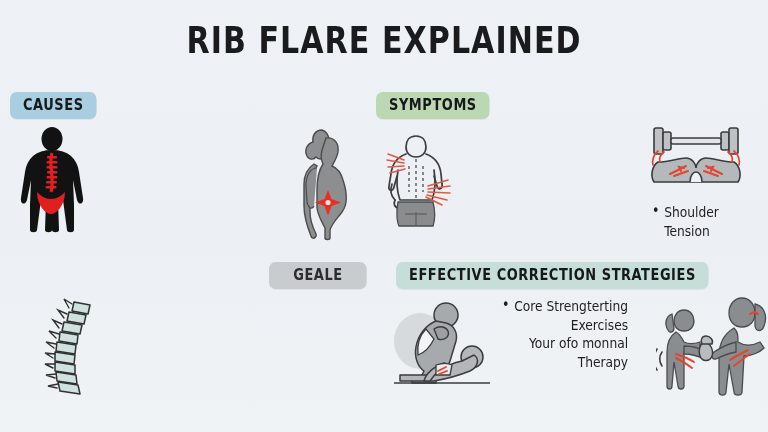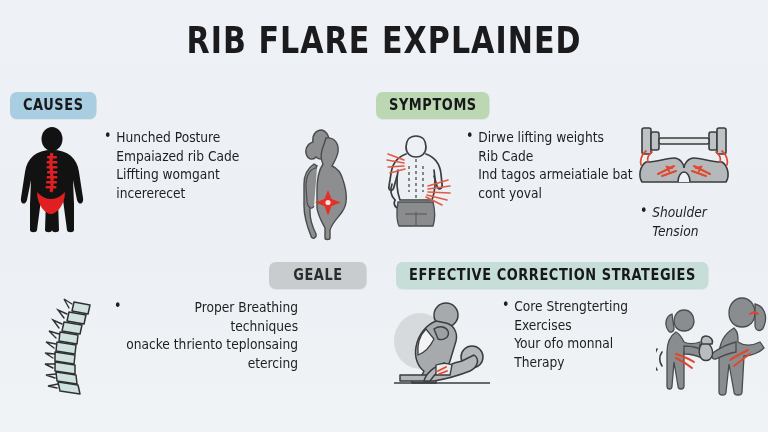--- a/index.html
+++ b/index.html
@@ -133,28 +133,20 @@
             <rect x="36.5" y="40" width="11" height="2.4" rx="1"></rect>
             <rect x="37" y="45" width="10.5" height="2.4" rx="1"></rect>
             <rect x="36.5" y="50" width="11" height="2.4" rx="1"></rect>
             <rect x="36" y="55" width="11" height="2.4" rx="1"></rect>
             <rect x="35.5" y="60" width="11" height="2.4" rx="1"></rect>
             <path d="M27 66 C27 80 36 88 41 88 C46 88 55 80 55 66 C51 70 47 73 41 73 C35 73 31 70 27 66 Z"></path>
           </g>
         </svg>
       </div>
 
-      <div style="margin-left:10px;margin-top:2px;">
-        <div class="bullets">
-          <div class="b-first">Hunched Posture</div>
-          <div class="b-cont">Empaiazed rib Cade</div>
-          <div class="b-cont">Liffting womgant</div>
-          <div class="b-cont">incererecet</div>
-        </div>
-      </div>
     </div>
 
     <div class="art-right">
       <svg width="74" height="122" viewBox="0 0 74 122">
         <g fill="#8c8e90" stroke="#4a4c4e" stroke-width="1.4">
           <path d="M30 10 C23 10 20 16 21 22 C15 24 12 30 15 36 C17 40 22 40 24 37 C27 40 33 40 36 35 C40 28 38 12 30 10 Z"></path>
           <path d="M34 18 C43 17 47 24 46 32 C45 38 42 42 40 46 C45 48 49 53 51 60 C55 72 56 84 50 92 C45 99 40 103 38 110 L38 118 C38 120 33 120 33 118 L33 108 C30 102 26 96 25 88 L25 70 C25 58 27 50 31 44 C29 40 29 34 30 30 Z"></path>
           <path d="M25 46 C20 52 18 60 18 70 L18 92 C18 100 21 108 24 114 C25 118 20 120 19 116 C15 106 12 96 12 86 L12 64 C12 54 16 48 22 44 Z"></path>
         </g>
         <g fill="#8c8e90" stroke="#4a4c4e" stroke-width="1.2">
@@ -195,31 +187,23 @@
               <path d="M52 66 L74 67"></path>
               <path d="M51 69 L71 74"></path>
               <path d="M50 71 L66 79"></path>
           </g>
           <path d="M22 76 C20 86 21 96 23 100 L57 100 C59 94 59 84 57 76 Z" fill="#8a8c8e" stroke="#4a4c4e" stroke-width="1.3"></path>
           <path d="M40 86 L40 100" stroke="#5c5e60" stroke-width="1.2"></path>
           <path d="M29 88 L51 88" stroke="#5c5e60" stroke-width="1.2"></path>
         </svg>
       </div>
 
-      <div style="margin-left:10px;margin-top:2px;">
-        <div class="bullets">
-          <div class="b-first">Dirwe lifting weights</div>
-          <div class="b-cont">Rib Cade</div>
-          <div class="b-cont">Ind tagos armeiatiale bat</div>
-          <div class="b-cont">cont yoval</div>
-        </div>
-      </div>
-    </div>
-
-    <div class="art-right" style="top:26px;right:16px;text-align:left;font-style:italic;">
+    </div>
+
+    <div class="art-right" style="top:26px;right:4px;text-align:left;">
       <div>
         <svg width="112" height="80" viewBox="0 0 112 80">
           <g fill="#bfc2c4" stroke="#3a3c3e" stroke-width="1.6">
             <rect x="14" y="10" width="9" height="26" rx="2"></rect>
             <rect x="23" y="14" width="8" height="18" rx="2"></rect>
             <rect x="81" y="14" width="8" height="18" rx="2"></rect>
             <rect x="89" y="10" width="9" height="26" rx="2"></rect>
           </g>
           <rect x="31" y="20" width="50" height="6" rx="2" fill="#e2e4e6" stroke="#3a3c3e" stroke-width="1.5"></rect>
           <path d="M18 44 C30 44 38 40 46 40 C52 40 56 46 56 50 C56 46 60 40 66 40 C74 40 82 44 94 44 C100 48 102 58 98 64 L14 64 C10 58 12 48 18 44 Z" fill="#b6b9bb" stroke="#3a3c3e" stroke-width="1.6"></path>
@@ -271,28 +255,20 @@
             <path d="M31 38 L21 35 L28 42"></path>
             <path d="M28 48 L18 46 L26 52"></path>
             <path d="M27 58 L17 57 L25 62"></path>
             <path d="M27 68 L17 68 L25 72"></path>
             <path d="M28 78 L18 79 L27 82"></path>
             <path d="M30 88 L20 90 L29 92"></path>
           </g>
         </svg>
       </div>
 
-      <div style="margin-left:12px;margin-top:2px;">
-        <div class="bullets">
-          <div class="b-first">Proper Breathing</div>
-          <div class="b-cont">techniques</div>
-          <div class="b-cont">onacke thriento teplonsaing</div>
-          <div class="b-cont">etercing</div>
-        </div>
-      </div>
     </div>
   </div>
 
   <div class="quad q-br">
     <div class="badge badge-strat">EFFECTIVE CORRECTION STRATEGIES</div>
 
     <div class="row" style="margin-top:6px;">
       <div class="art" style="margin-left:-6px;">
         <svg width="104" height="100" viewBox="0 0 104 100">
           <ellipse cx="30" cy="46" rx="26" ry="28" fill="#d7dadd"></ellipse>
@@ -311,21 +287,21 @@
             <path d="M48 76 L56 72"></path>
               <path d="M49 79 L57 76"></path>
           </g>
           <path d="M4 88 L100 88" stroke="#3a3c3e" stroke-width="1.6"></path>
           <g fill="#9da0a3" stroke="#3a3c3e" stroke-width="1.4">
             <path d="M44 34 C50 30 56 32 58 36 C60 42 54 46 48 44 Z"></path>
           </g>
         </svg>
       </div>
 
-      <div style="margin-left:8px;margin-top:2px;">
+      <div style="margin-left:8px;margin-top:2px;text-align:right;">
         <div class="bullets">
           <div class="b-first">Core Strengterting</div>
           <div class="b-cont">Exercises</div>
           <div class="b-cont">Your  ofo monnal</div>
           <div class="b-cont">Therapy</div>
         </div>
       </div>
     </div>
 
     <div class="art-right" style="top:28px;right:0;">

